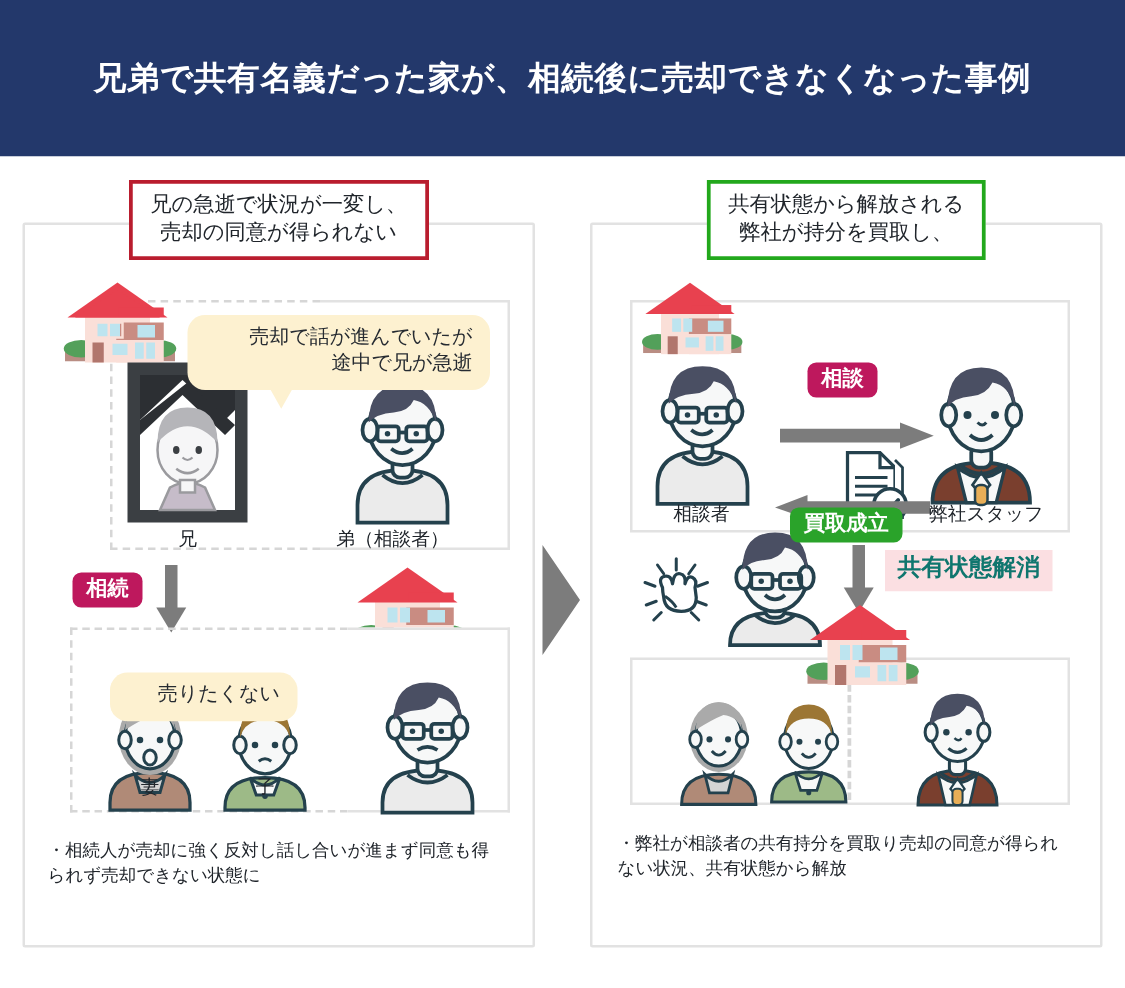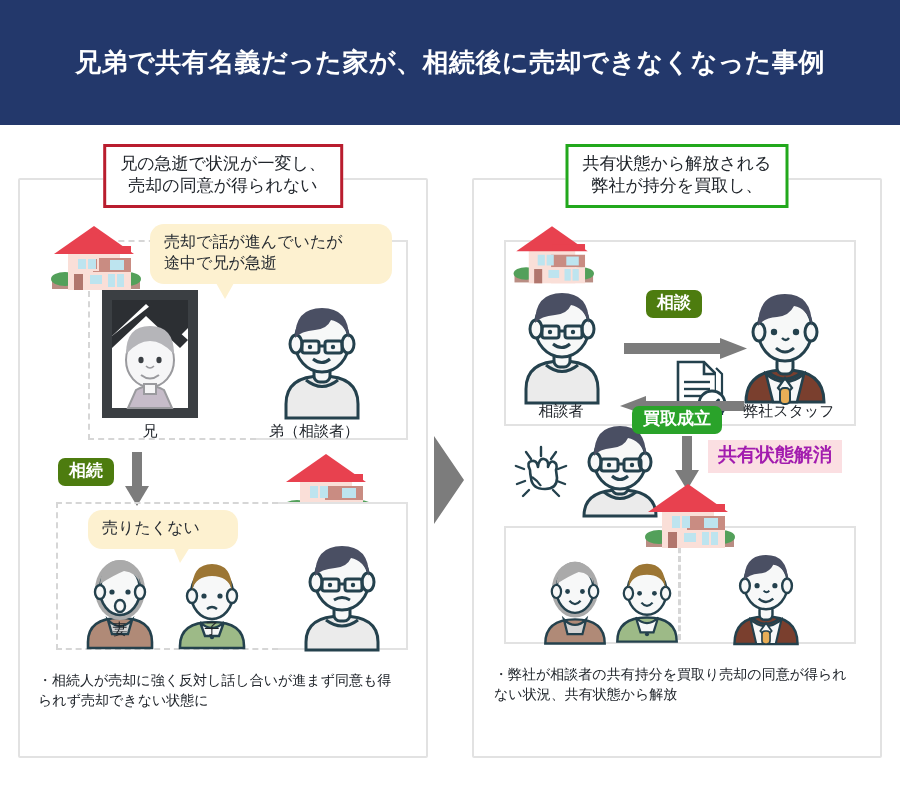--- a/index.html
+++ b/index.html
@@ -48,29 +48,29 @@
   
   .subbox { position: absolute; border: 2px solid #e2e2e2; background:#fff; }
   .dashbox { position: absolute; border: 2px dashed #d6d6d6; }
 
   
   .badge {
     position: absolute; z-index: 7; font-weight: bold; color:#fff;
     border-radius: 7px; padding: 3px 11px 5px; font-size: 17px;
     white-space: nowrap; line-height:1.2;
   }
-  .badge.navy  { background: #4d7c0f; }
+  .badge.navy  { background: #be185d; }
   .badge.green { background: #2aa32a; }
-  .badge.pink  { background: #fbdfe2; color: #a21caf; border-radius: 0; font-size: 19px; padding: 4px 10px 6px;}
+  .badge.pink  { background: #fbdfe2; color: #0f766e; border-radius: 0; font-size: 19px; padding: 4px 10px 6px;}
 
   
   .bubble {
     position: absolute; z-index: 6; background:#fdf1d0; border-radius: 14px;
-    padding: 8px 14px 10px; text-align:left; font-size: 16px; color:#262b31;
-    line-height: 1.3; white-space: nowrap;
+    padding: 8px 14px 10px; text-align:right; font-size: 16px; color:#262b31;
+    line-height: 1.3; white-space: nowrap; margin-top: 28px;
   }
   .bubble .tail {
     position:absolute; width:0;height:0;
     border-left: 9px solid transparent; border-right: 9px solid transparent;
     border-top: 16px solid #fdf1d0;
   }
 
   
   .plabel {
     position: absolute; font-size: 15px; color:#20252b; text-align:center;

